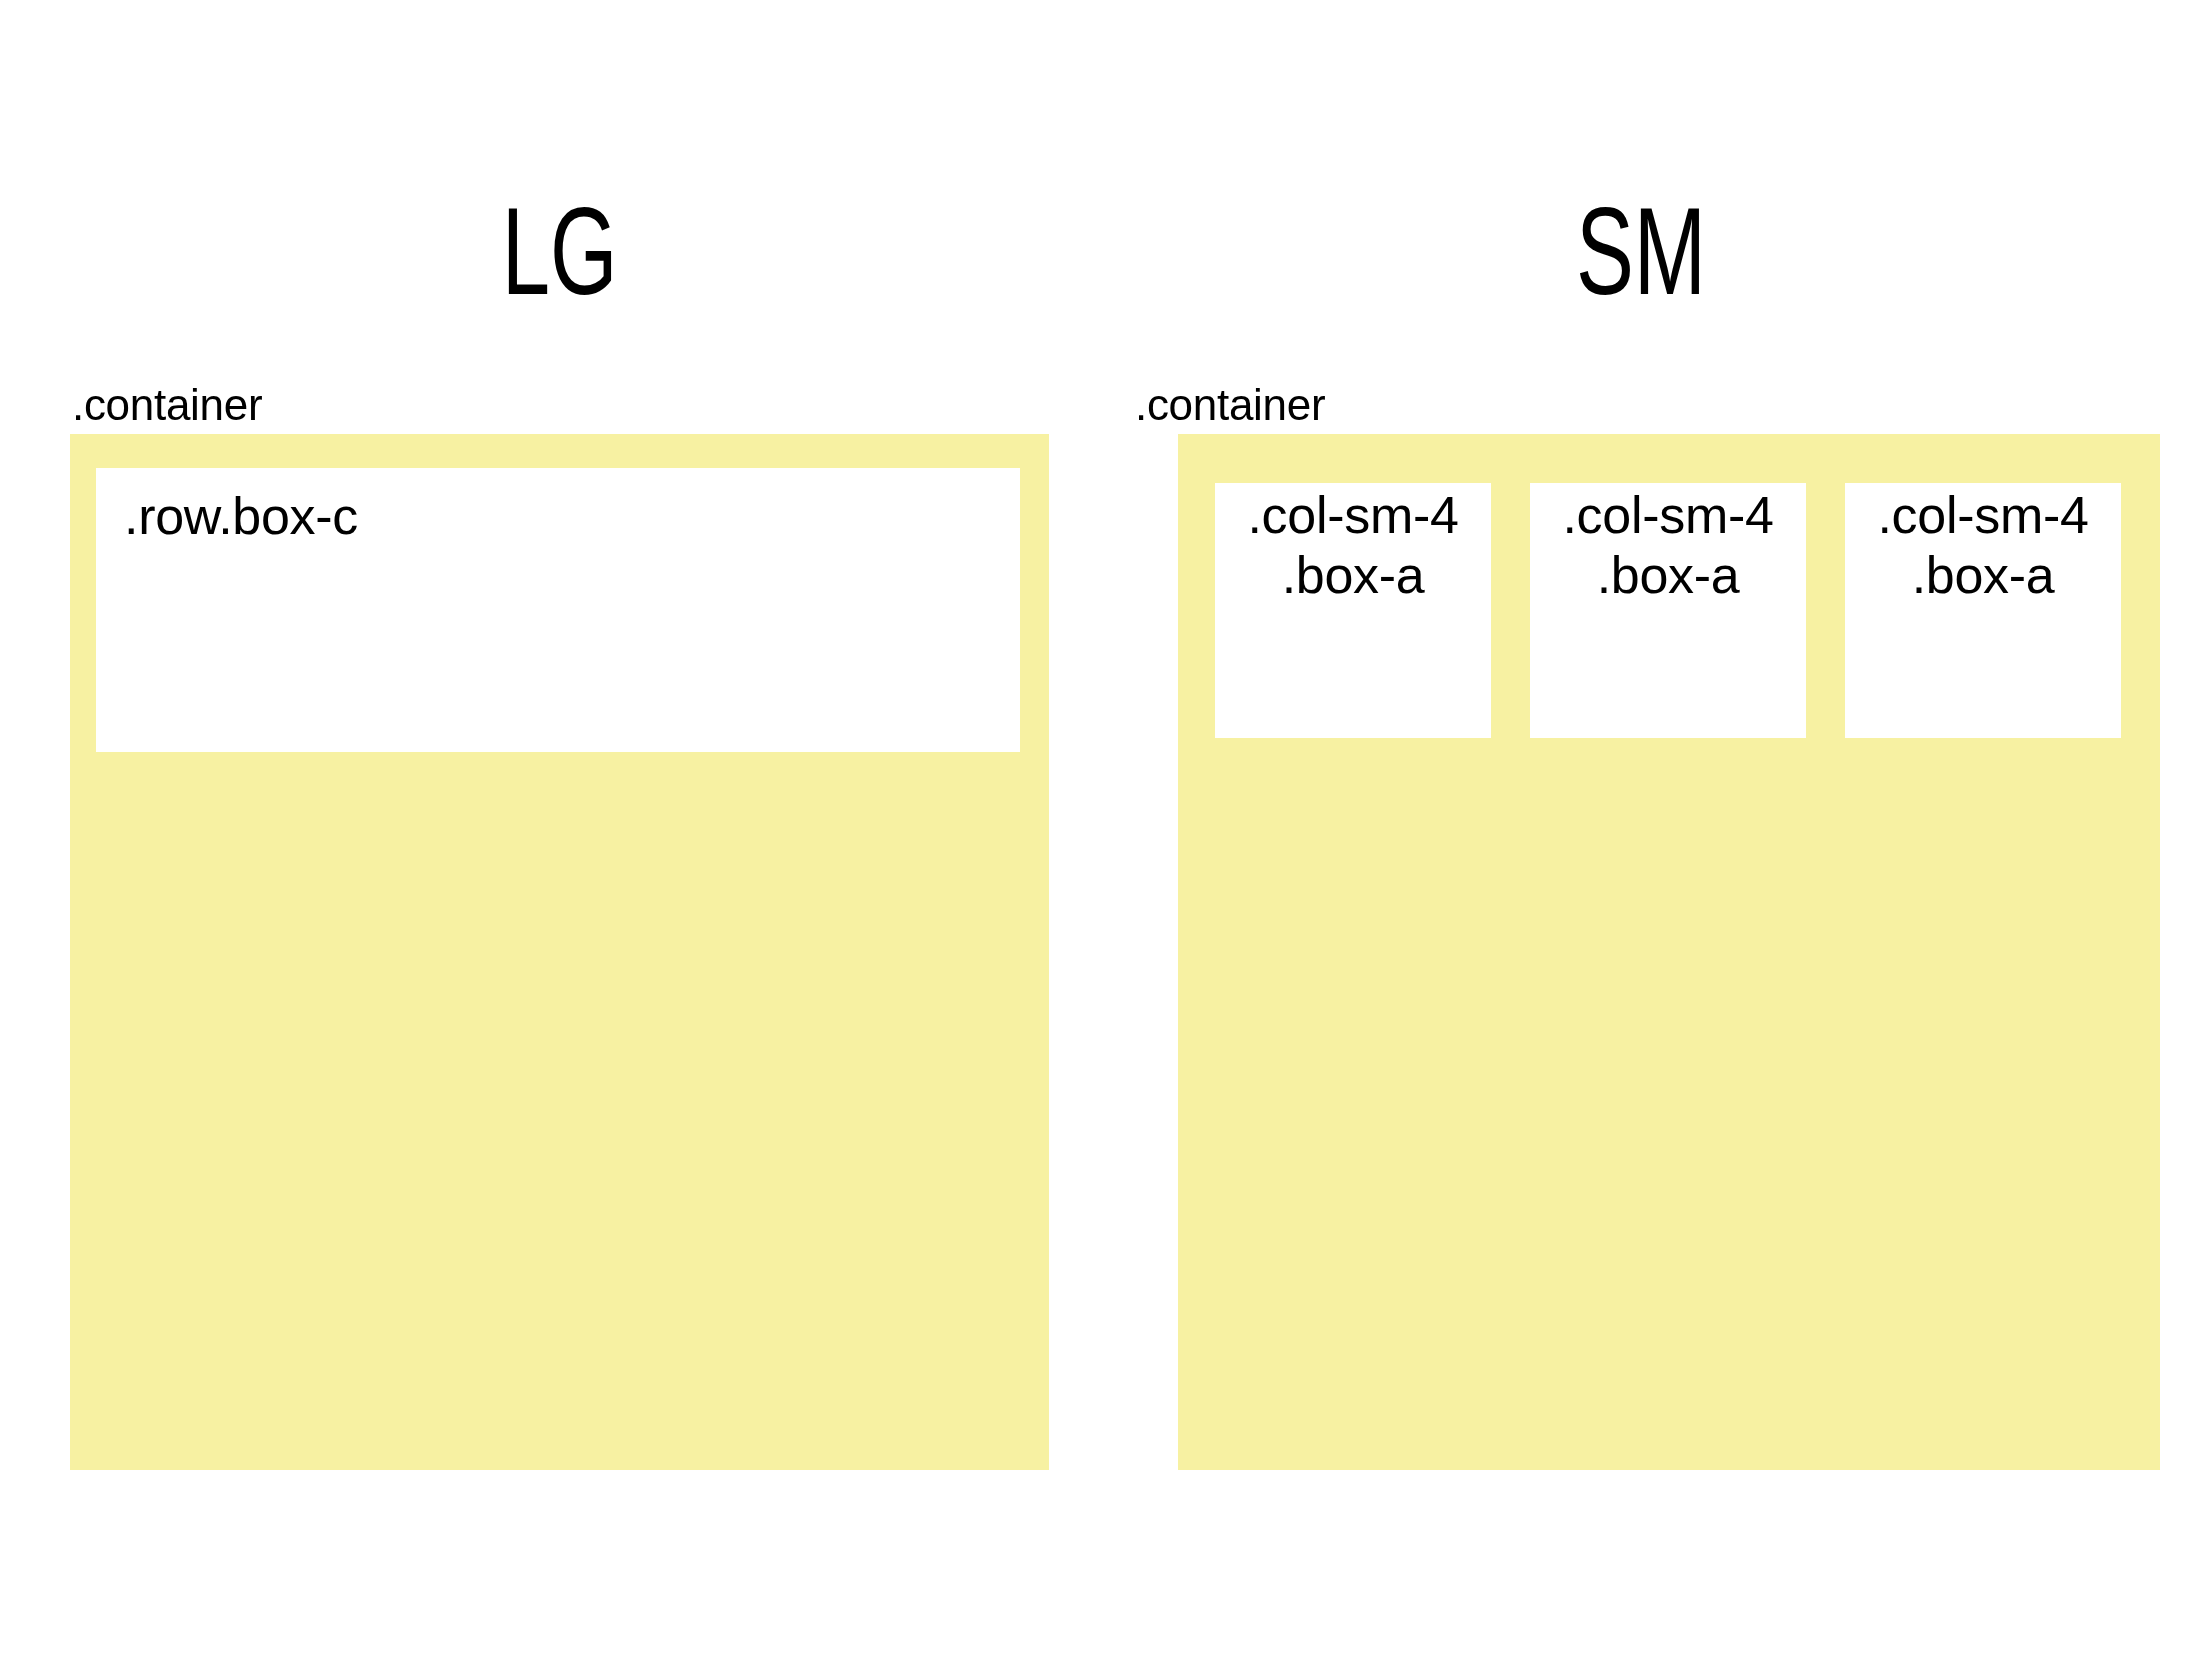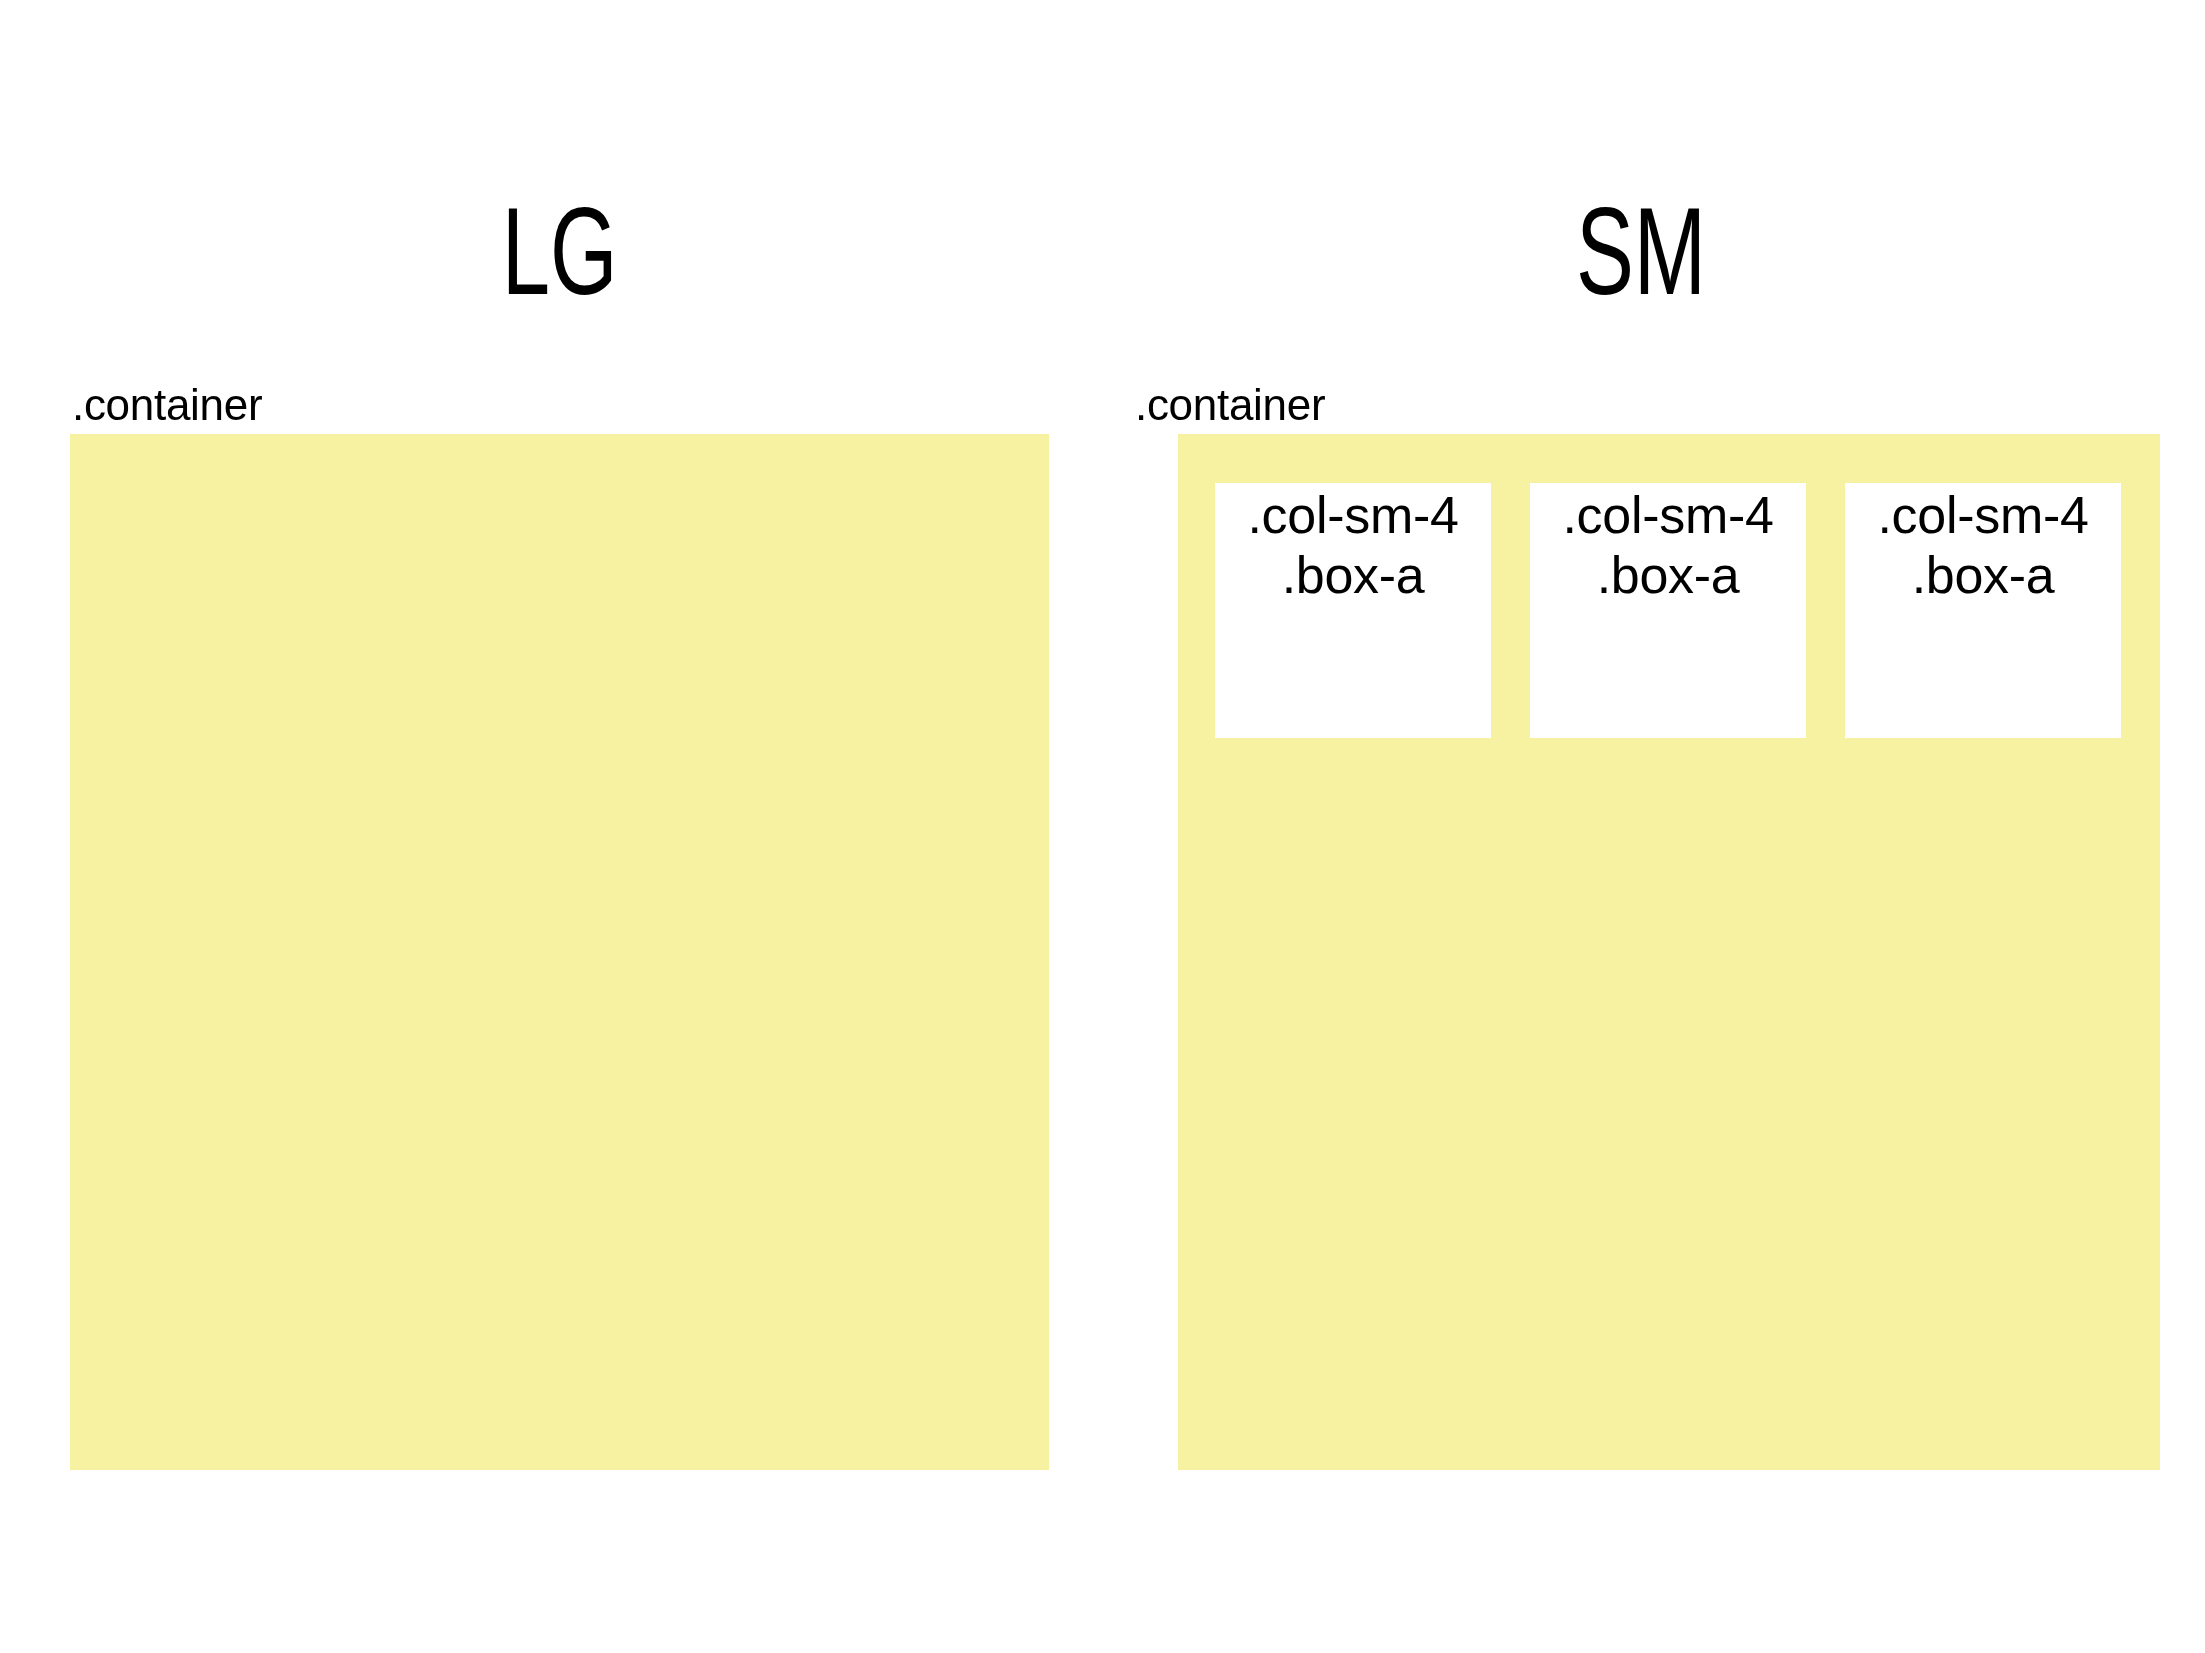--- a/index.html
+++ b/index.html
@@ -102,20 +102,23 @@
 <div id="canvas">
 
   <section>
     <div class="breakpoint-title" id="lg-title">
       <span class="squeeze">LG</span>
     </div>
 
     <div class="container-label" id="lg-container-label">.container</div>
 
     <div class="grid-container" id="lg-container">
+      <div class="row-box">
+        <span>.row.box-c</span>
+      </div>
     </div>
   </section>
 
   <section>
     <div class="breakpoint-title" id="sm-title">
       <span class="squeeze">SM</span>
     </div>
 
     <div class="container-label" id="sm-container-label">.container</div>
 

